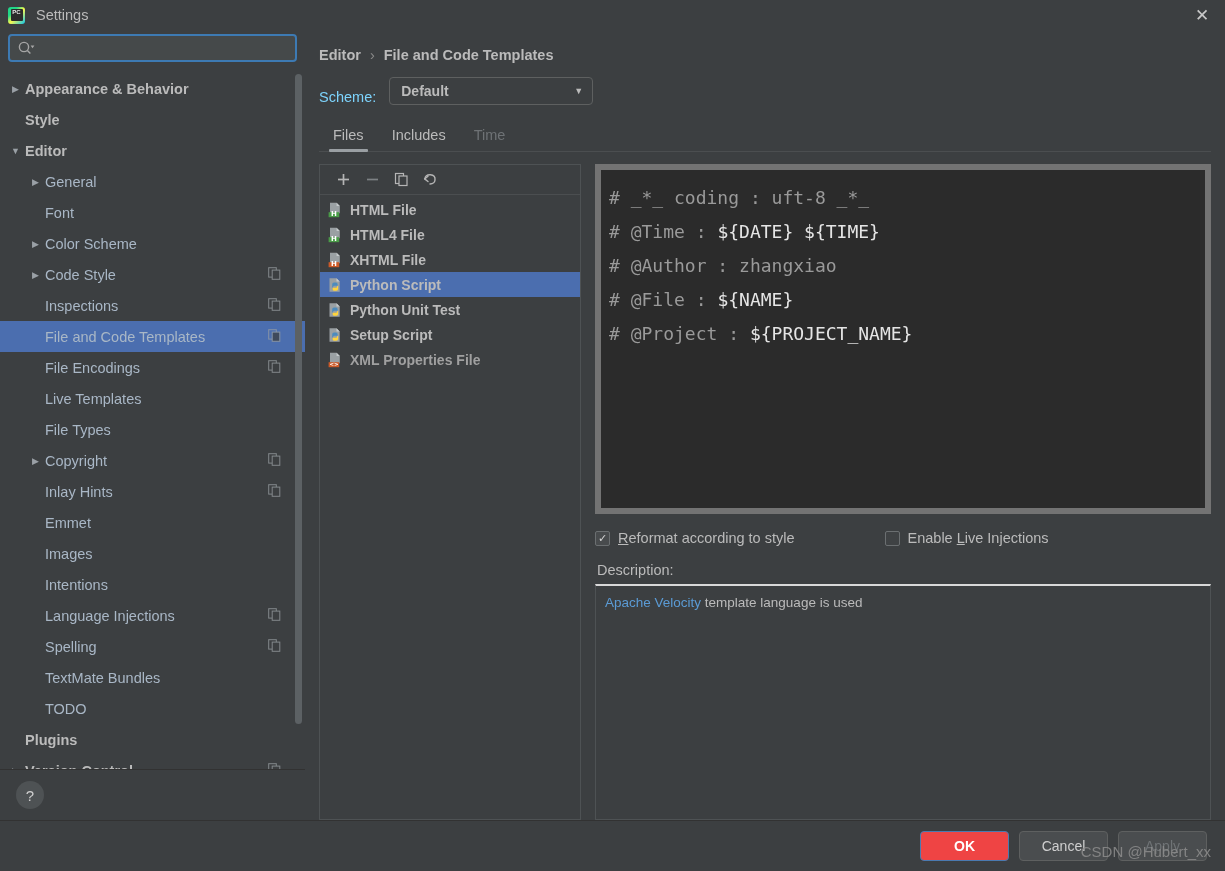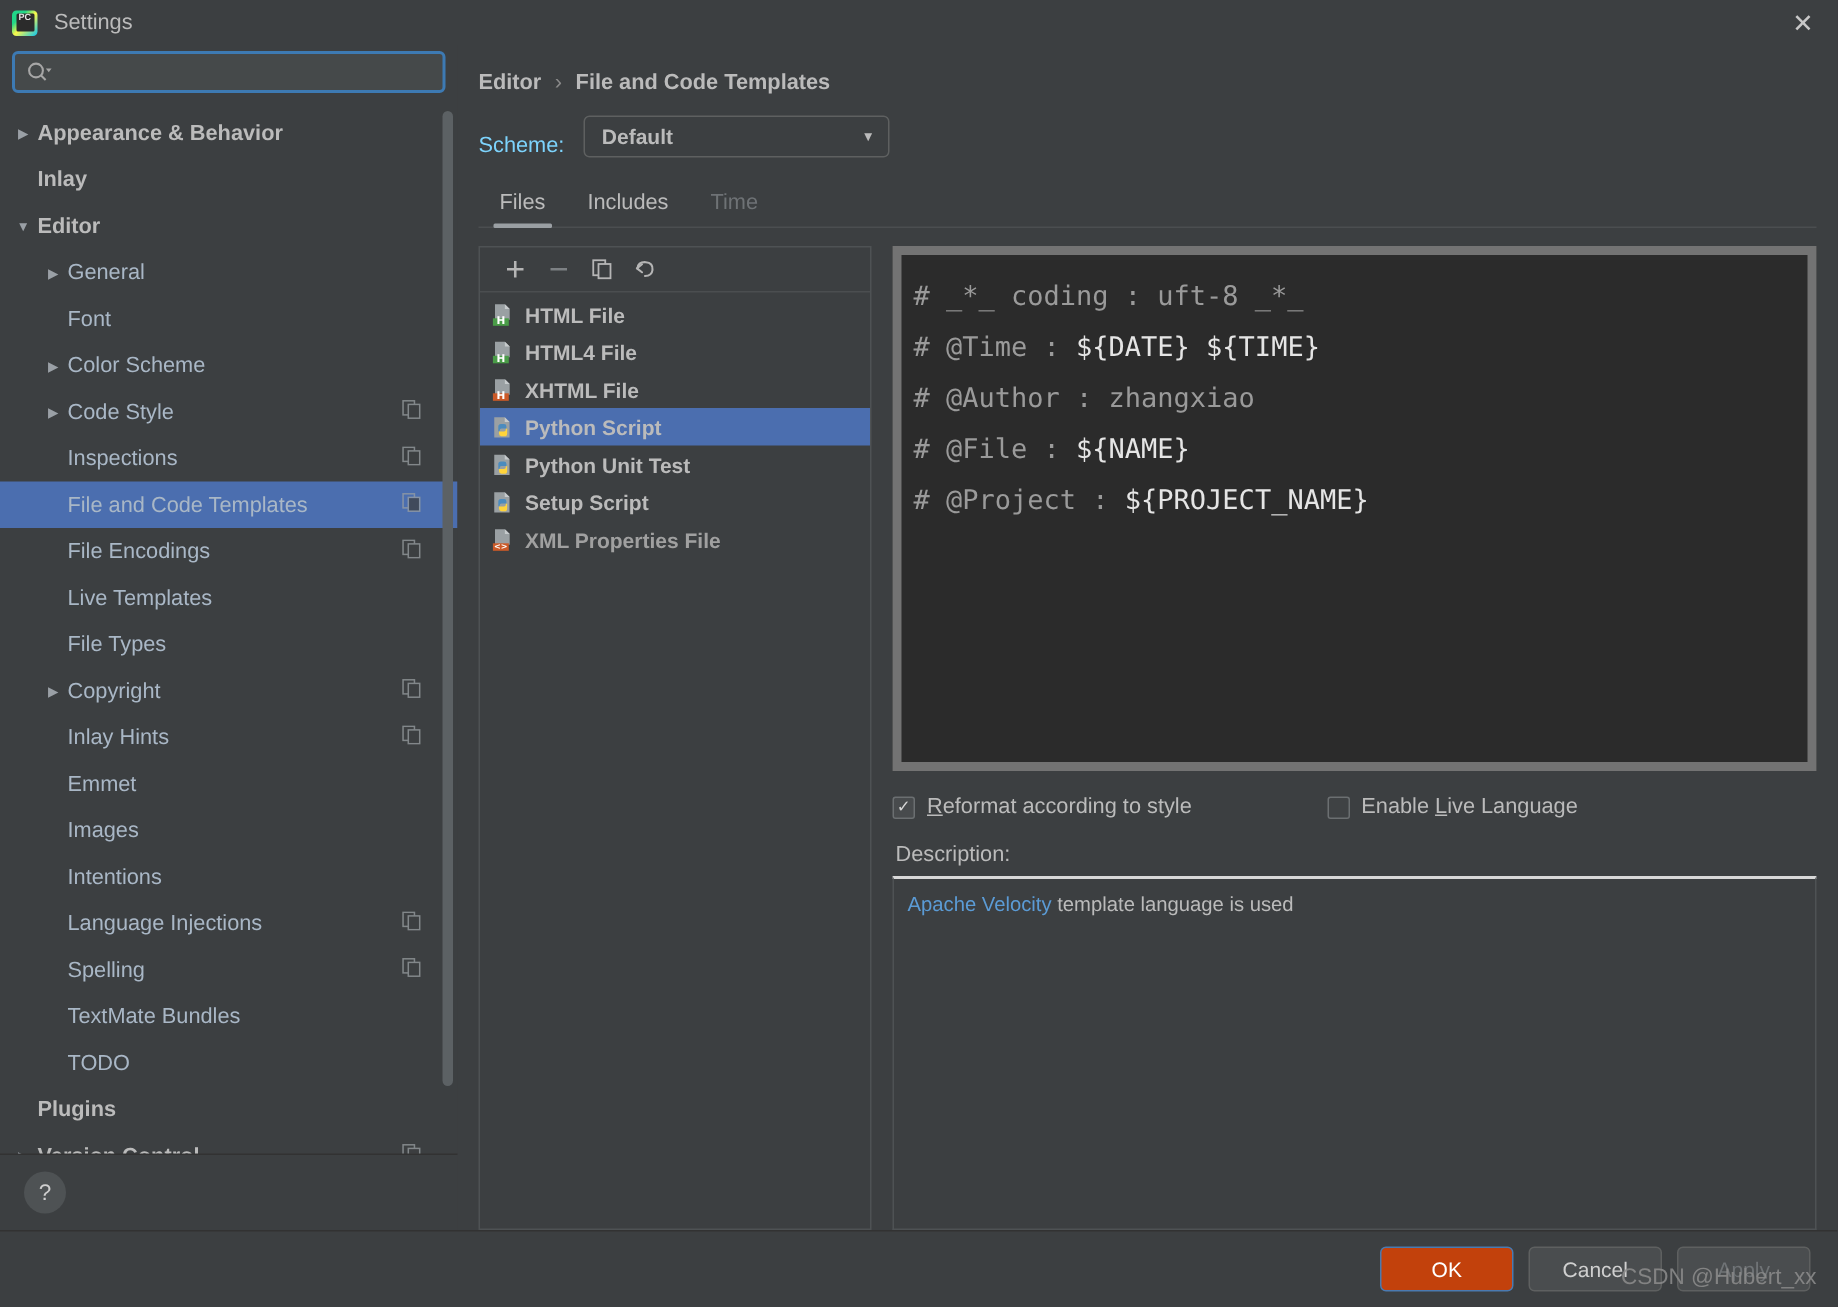--- a/index.html
+++ b/index.html
@@ -279,22 +279,22 @@
   .btn {
     min-width: 89px; height: 30px;
     border-radius: 4px;
     border: 1px solid #5e6060;
     background: #4a4d4f;
     color: #cfcfcf; font-size: 14px;
     display: flex; align-items: center; justify-content: center;
     cursor: pointer;
   }
   .btn.primary {
-    background: #c2410c; border-color: #4a7ab0;
-    color: #ffffff; font-weight: normal;
+    background: #ef4444; border-color: #4a7ab0;
+    color: #ffffff; font-weight: bold;
   }
   .btn.disabled { color: #6f7376; }
   .watermark {
     position: absolute;
     right: 14px; bottom: 11px;
     color: #8d8d8d; font-size: 15px;
     opacity: .85;
     pointer-events: none;
     white-space: nowrap;
   }
@@ -329,21 +329,21 @@
       </div>
 
       <div class="tree">
         <div id="tree-items">
             <div class="tree-item lvl0 bold">
               <span class="arrow">▶</span>
               <span class="label">Appearance &amp; Behavior</span>
             </div>
             <div class="tree-item lvl0 bold">
               <span class="arrow none">▶</span>
-              <span class="label">Inlay</span>
+              <span class="label">Style</span>
             </div>
             <div class="tree-item lvl0 bold">
               <span class="arrow">▼</span>
               <span class="label">Editor</span>
             </div>
             <div class="tree-item lvl1">
               <span class="arrow">▶</span>
               <span class="label">General</span>
             </div>
             <div class="tree-item lvl1">
@@ -591,21 +591,21 @@
 
           <div class="checkrow">
             <div id="checkbox-items" style="display:flex;align-items:center;">
                 <div class="cbox-group">
                   <span class="cbox">✓</span>
                   <span class="cbox-label"><span></span><span class="mn">R</span><span>eformat according to style</span></span>
                 </div>
                 <span class="spacer-gap"></span>
                 <div class="cbox-group">
                   <span class="cbox unchecked"></span>
-                  <span class="cbox-label"><span>Enable </span><span class="mn">L</span><span>ive Language</span></span>
+                  <span class="cbox-label"><span>Enable </span><span class="mn">L</span><span>ive Injections</span></span>
                 </div>
               </div>
           </div>
 
           <div class="desc-label">Description:</div>
 
           <div class="desc-panel">
             <div class="desc-text">
               <span class="desc-link">Apache Velocity</span><span> template language is used</span>
             </div>

